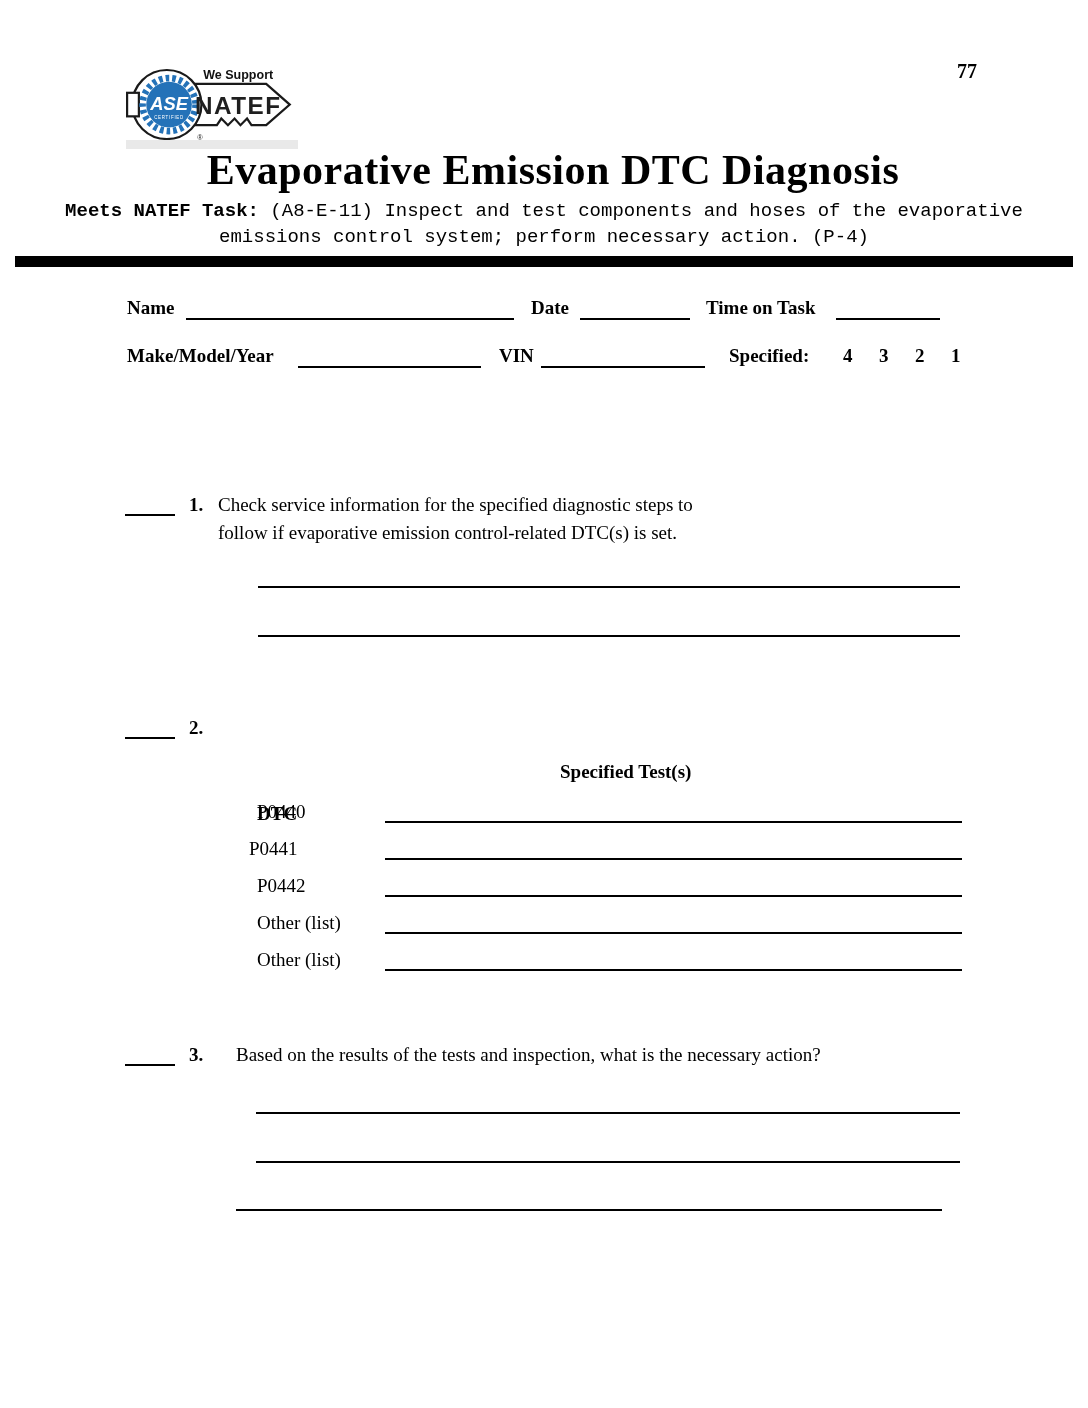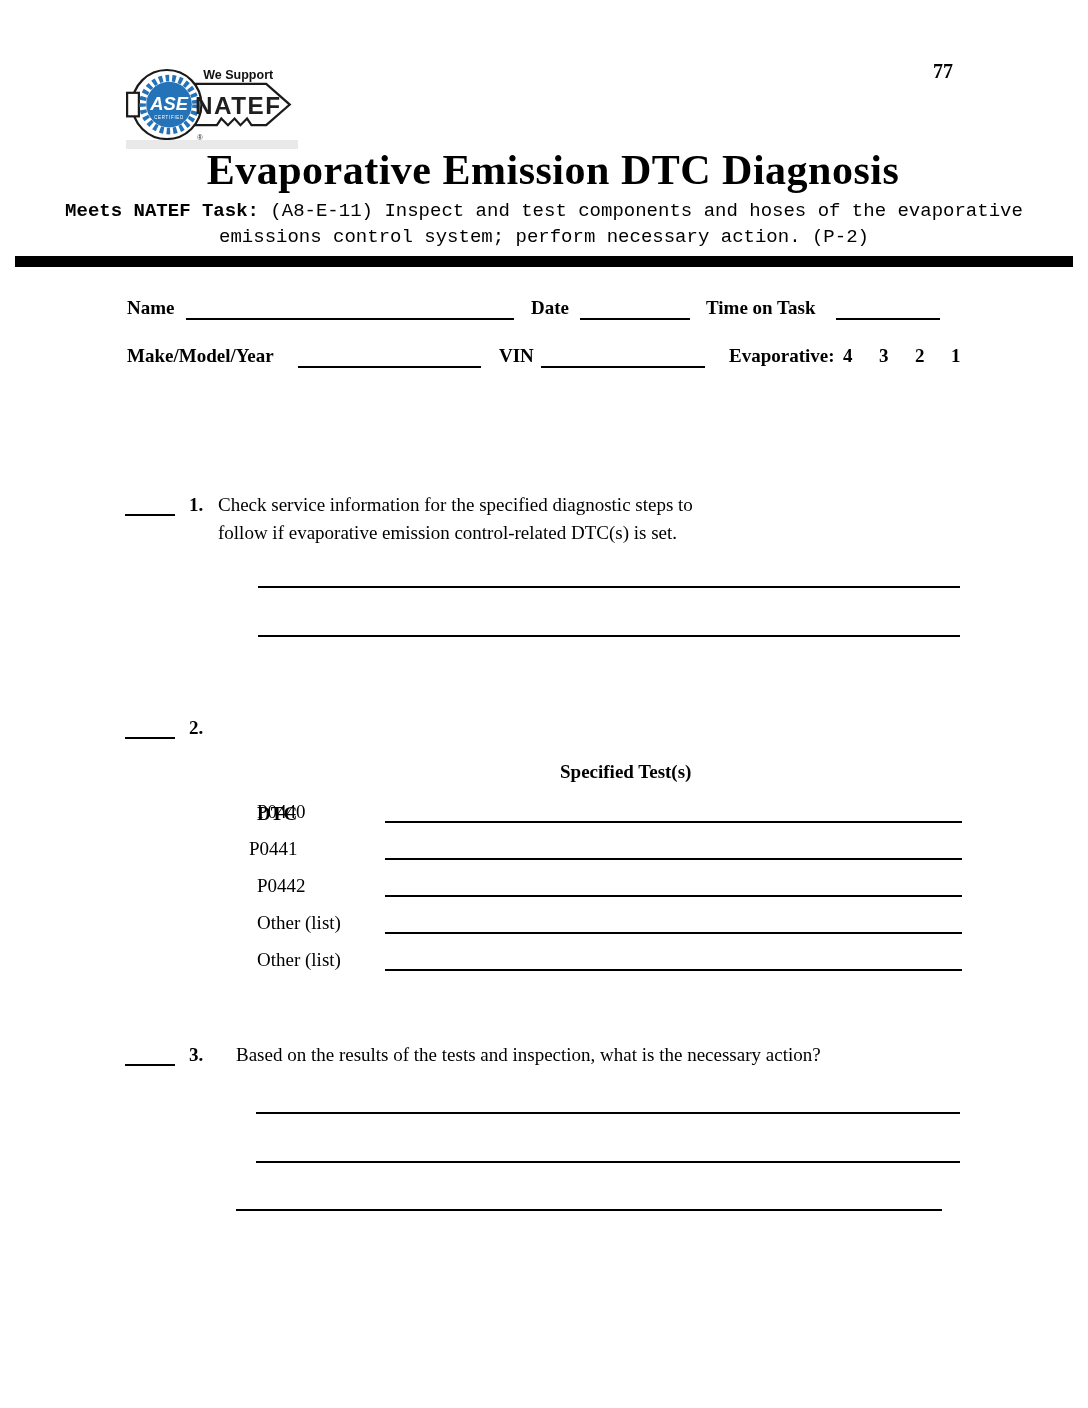--- a/index.html
+++ b/index.html
@@ -14,21 +14,21 @@
   }
   .abs{position:absolute;}
   .b{font-weight:bold;}
   .body-text{font-size:19px;line-height:28px;}
   .label{font-size:19px;font-weight:bold;}
   .rule-thick{position:absolute;background:#000;}
   .wline{position:absolute;height:0;border-bottom:2px solid #000;}
   .centered{position:absolute;left:0;width:100%;text-align:center;}
   .title{font-size:42px;font-weight:bold;letter-spacing:0.5px;}
   .subtitle{font-size:19px;font-family:Liberation Mono, monospace;}
-  .pagenum{font-size:20px;font-weight:bold;}
+  .pagenum{font-size:20px;font-weight:bold;margin-left:24px;}
   .gray-band{position:absolute;background:#e9e9e9;}
   .eval-score{display:inline-block;width:36px;font-weight:bold;font-size:19px;}
   .logo-svg{display:block;}
 </style>
 </head>
 <body>
 
 <div class="page">
 
   <div class="abs" style="left:126px;top:56px;width:170px;height:92px;">
@@ -52,36 +52,36 @@
   </div>
   <div class="gray-band" style="left:126px;top:140px;width:172px;height:9px;"></div>
 
   <div class="abs pagenum" style="left:933px;top:60px;">77</div>
 
   <div class="centered title" style="top:146px;padding-left:9px;">Evaporative Emission DTC Diagnosis</div>
   <div class="centered subtitle" style="top:200px;">
     <span class="b">Meets NATEF Task:</span>
     <span>(A8-E-11)  Inspect and test components and hoses of the evaporative</span>
   </div>
-  <div class="centered subtitle" style="top:226px;">emissions control system; perform necessary action.  (P-2)</div>
+  <div class="centered subtitle" style="top:226px;">emissions control system; perform necessary action.  (P-4)</div>
 
   <div class="rule-thick" style="left:15px;top:256px;width:1058px;height:11px;"></div>
 
   <div class="abs label" style="left:127px;top:297px;">Name</div>
   <div class="wline" style="left:186px;top:318px;width:328px;"></div>
   <div class="abs label" style="left:531px;top:297px;">Date</div>
   <div class="wline" style="left:580px;top:318px;width:110px;"></div>
   <div class="abs label" style="left:706px;top:297px;">Time on Task</div>
   <div class="wline" style="left:836px;top:318px;width:104px;"></div>
 
   <div class="abs label" style="left:127px;top:345px;">Make/Model/Year</div>
   <div class="wline" style="left:298px;top:366px;width:183px;"></div>
   <div class="abs label" style="left:499px;top:345px;text-align:center;">VIN</div>
   <div class="wline" style="left:541px;top:366px;width:164px;"></div>
-  <div class="abs label" style="left:729px;top:345px;">Evaporative:</div>
+  <div class="abs label" style="left:729px;top:345px;">Specified:</div>
   <div class="abs" style="left:843px;top:345px;">
     <span class="eval-score">4</span><span class="eval-score">3</span><span class="eval-score">2</span><span class="eval-score">1</span>
   </div>
 
   <div class="wline" style="left:125px;top:514px;width:50px;"></div>
   <div class="abs body-text b" style="left:189px;top:491px;">1.</div>
   <div class="abs body-text" style="left:218px;top:519px;">follow if evaporative emission control-related DTC(s) is set.</div>
   <div class="abs body-text" style="left:218px;top:491px;">Check service information for the specified diagnostic steps to</div>
   <div class="wline" style="left:258px;top:586px;width:702px;"></div>
   <div class="wline" style="left:258px;top:635px;width:702px;"></div>

